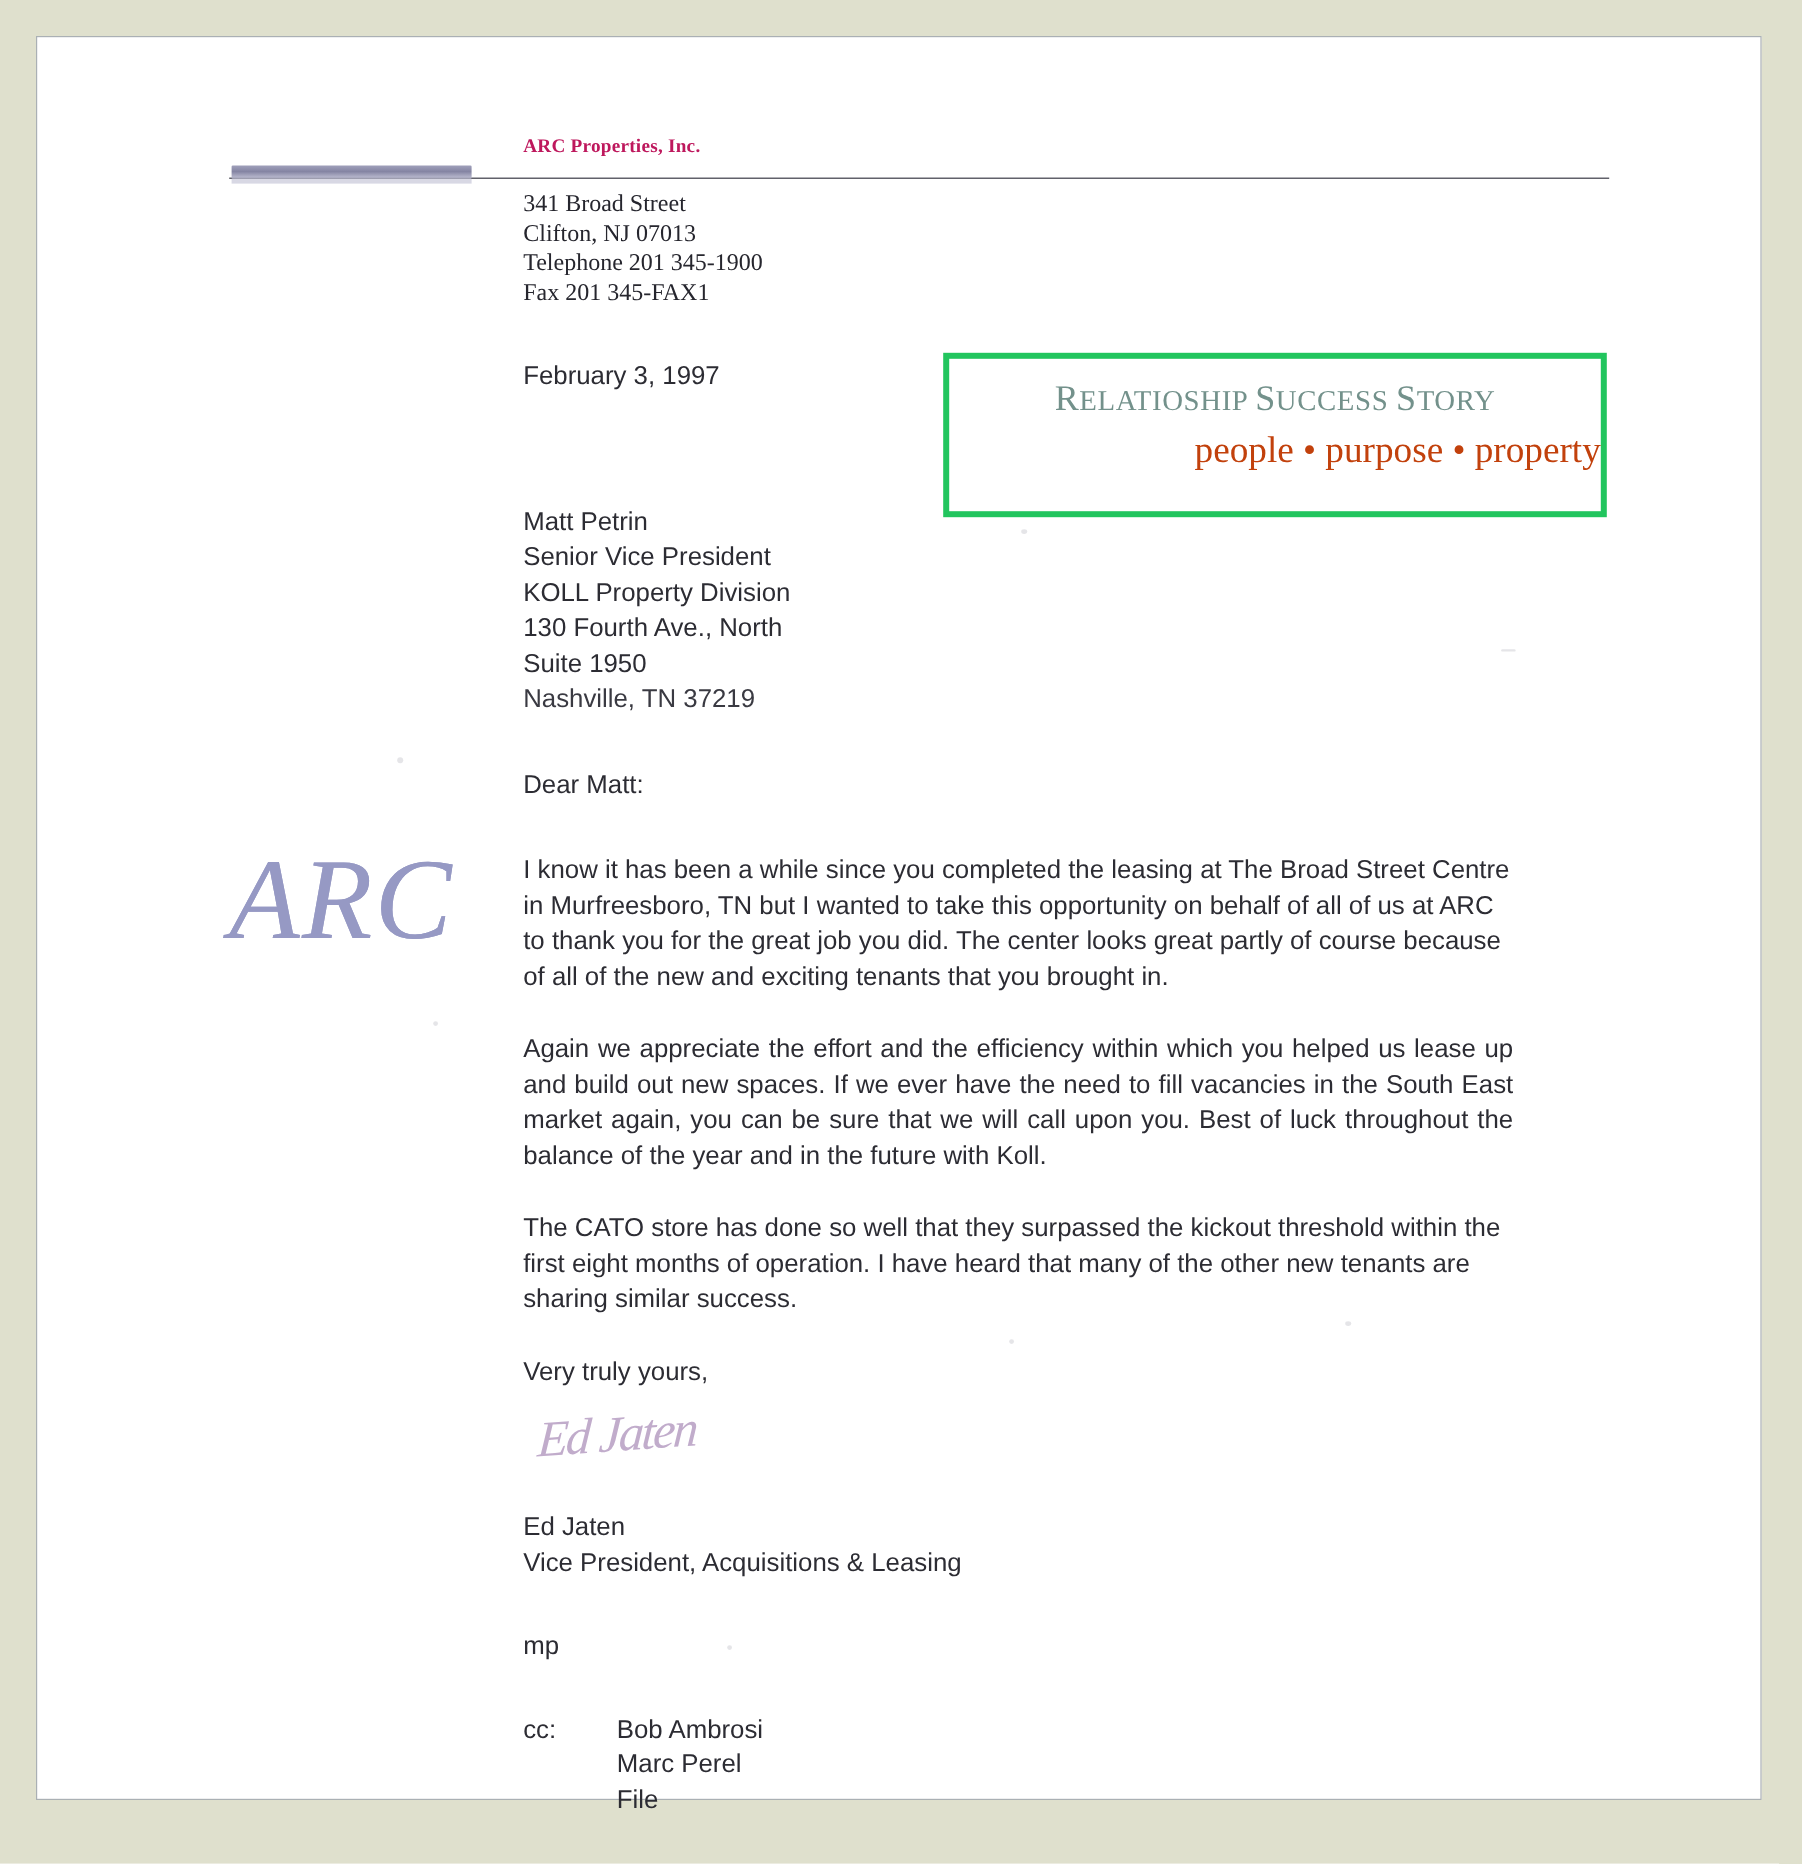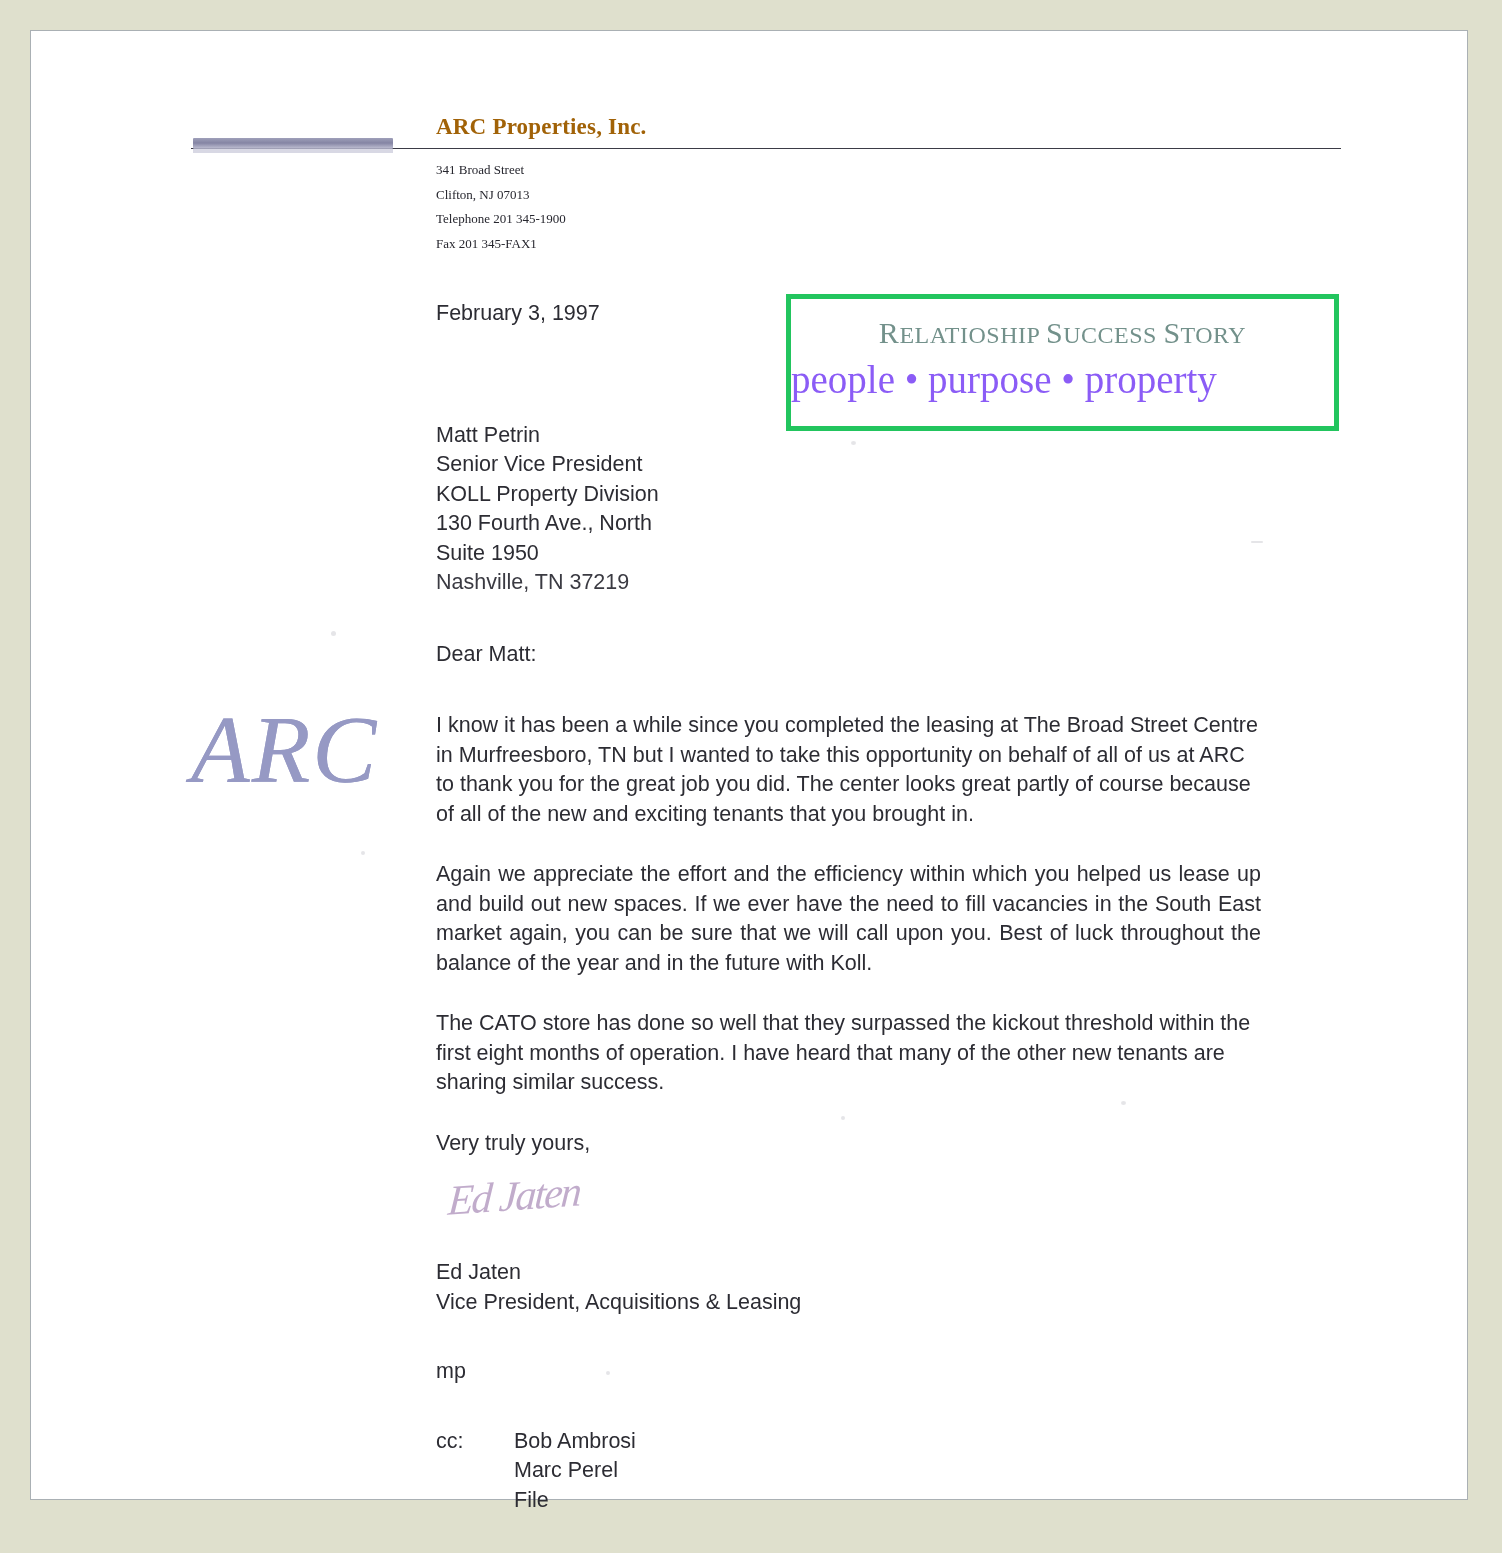--- a/index.html
+++ b/index.html
@@ -34,22 +34,22 @@
   .lh-row {
     position: relative;
     height: 46px;
   }
   .company-name {
     position: absolute;
     left: 245px;
     top: 28px;
     font-family: "Liberation Serif", serif;
     font-weight: bold;
-    font-size: 23px;
-    color: #a16207;
+    font-size: 16px;
+    color: #be185d;
     letter-spacing: 0.2px;
   }
   .lh-rule {
     position: absolute;
     left: 0;
     top: 62px;
     width: 1150px;
     height: 1px;
     background: #3b3b46;
   }
@@ -70,21 +70,21 @@
     width: 200px;
     height: 4px;
     background: #c8c8d8;
     opacity: 0.7;
   }
   .address {
     position: absolute;
     left: 245px;
     top: 72px;
     font-family: "Liberation Serif", serif;
-    font-size: 13px;
+    font-size: 20px;
     line-height: 24.5px;
     color: #26262e;
   }
 
   
   .story-box {
     position: absolute;
     left: 755px;
     top: 263px;
     width: 553px;
@@ -104,24 +104,24 @@
     letter-spacing: 0.5px;
   }
   .story-title .sc {
     font-size: 24px;
   }
   .story-sub {
     position: absolute;
     top: 58px;
     left: 0;
     width: 100%;
-    text-align: left;
-    font-family: "Liberation Serif", serif;
-    font-size: 39px;
-    color: #8b5cf6;
+    text-align: right;
+    font-family: "Liberation Serif", serif;
+    font-size: 31px;
+    color: #c2410c;
   }
 
   
   .arc-logo {
     position: absolute;
     left: 160px;
     top: 663px;
     font-family: "Liberation Serif", serif;
     font-size: 96px;
     letter-spacing: 2px;

